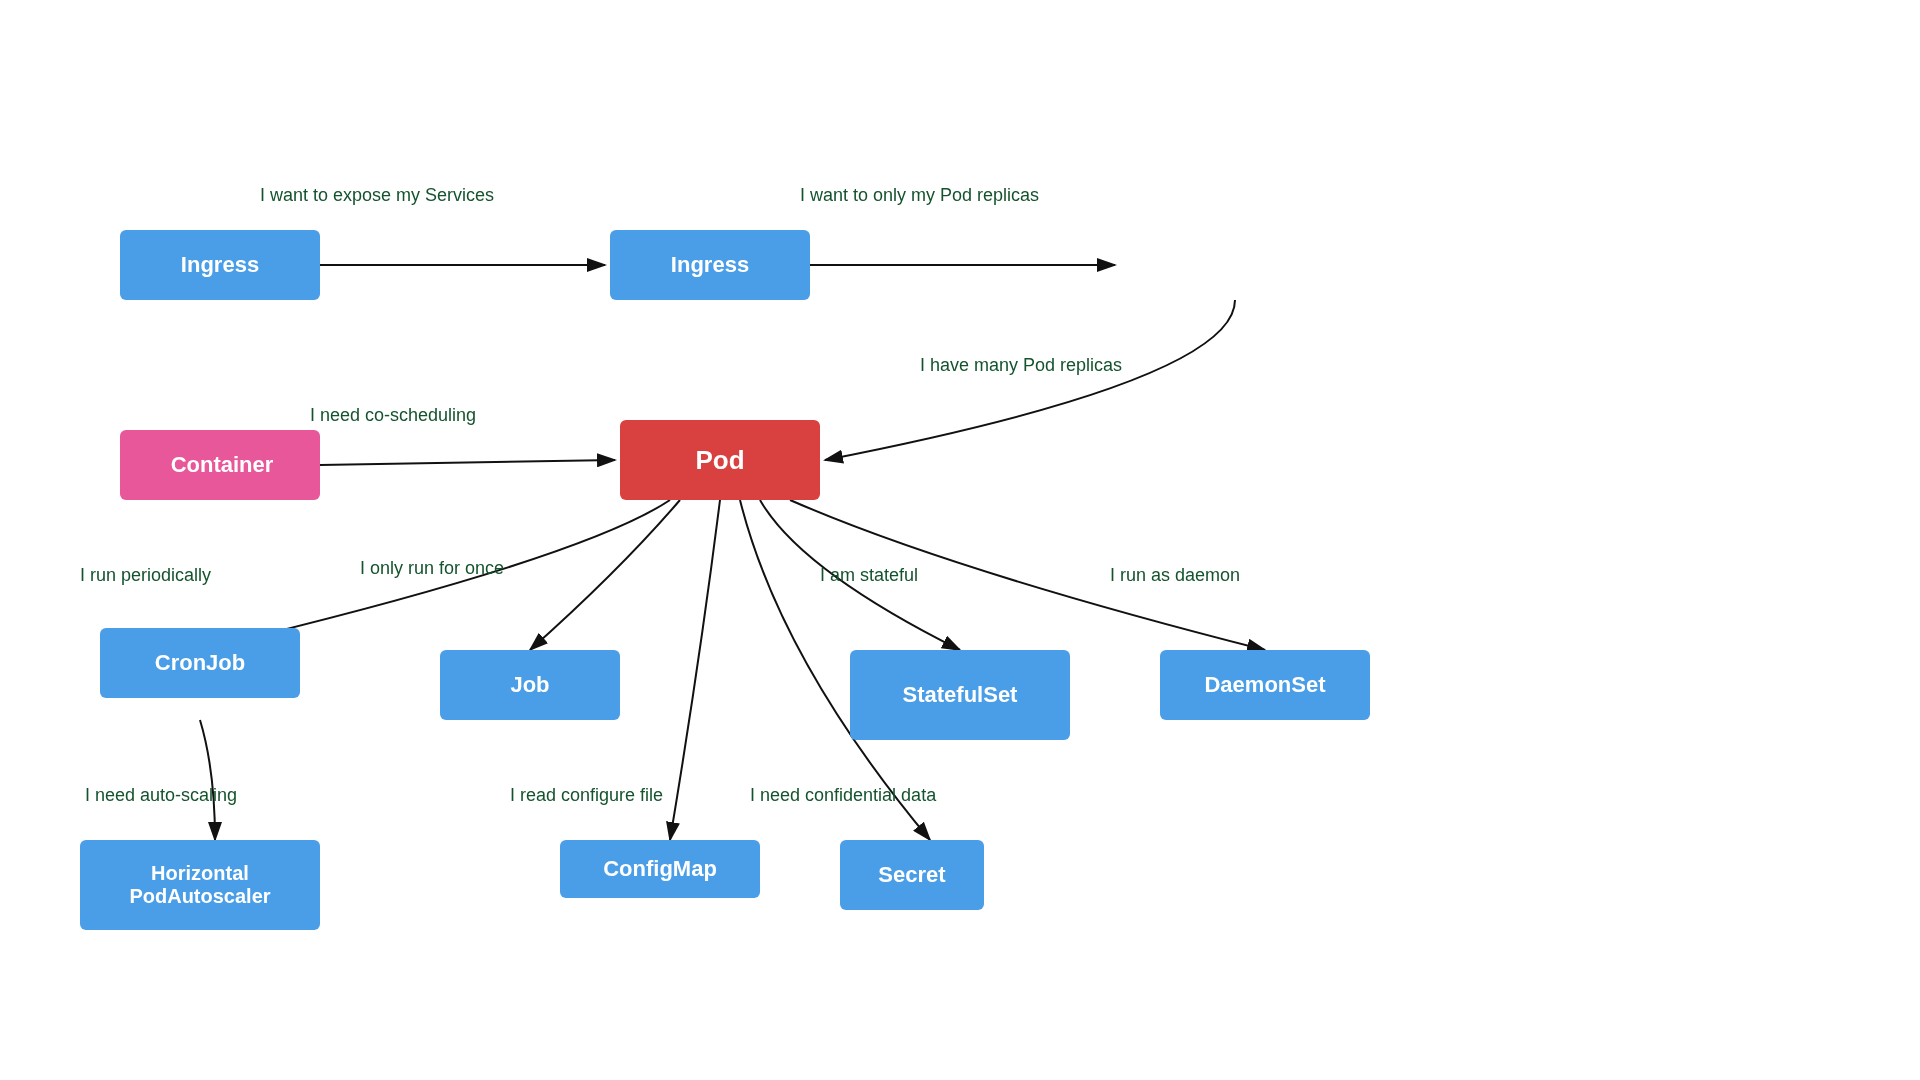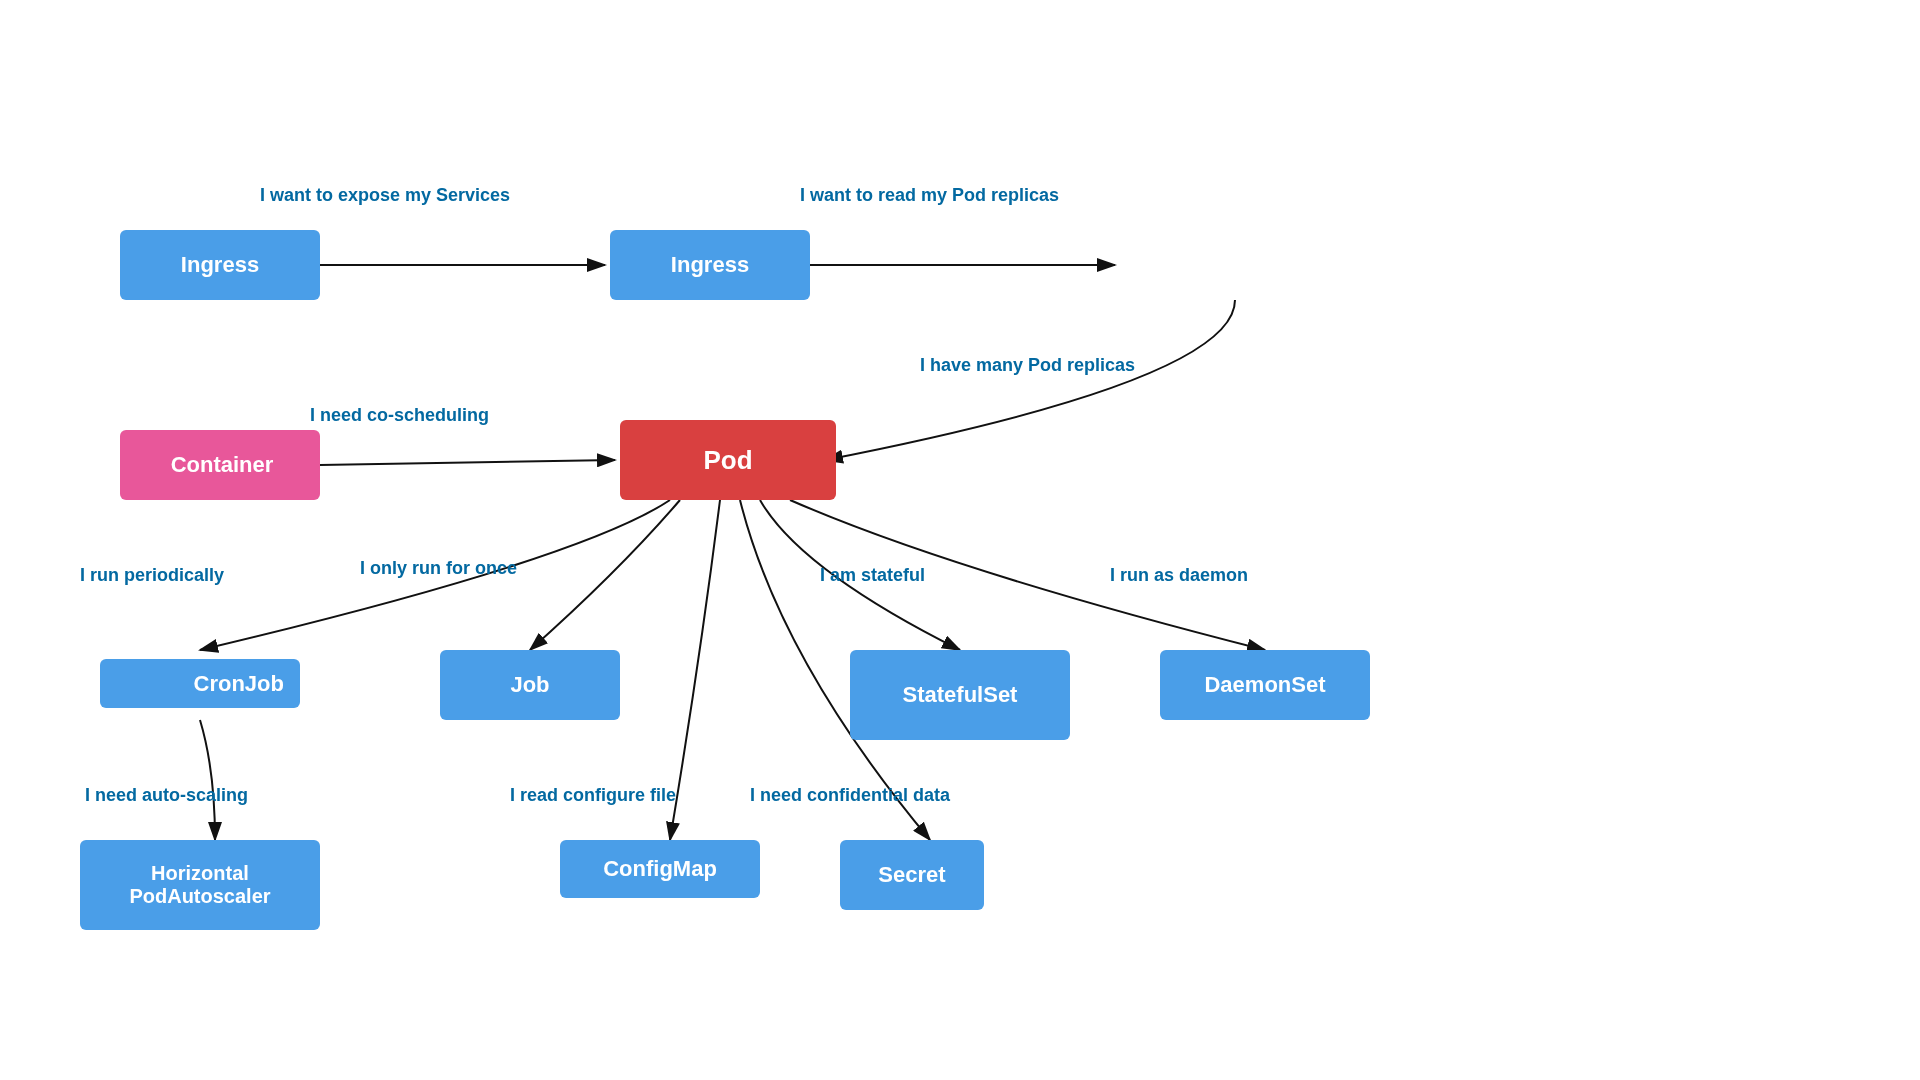--- a/index.html
+++ b/index.html
@@ -28,22 +28,22 @@
       cursor: default;
       padding: 10px 16px;
     }
     .node-blue { background-color: #4A9EE8; }
     .node-pink { background-color: #E8579A; }
     .node-red { background-color: #D94040; }
 
     .label {
       position: absolute;
       font-size: 18px;
-      font-weight: 700;
-      color: #0369a1;
+      font-weight: 400;
+      color: #14532d;
       text-align: right;
       white-space: nowrap;
     }
 
     svg.arrows {
       position: absolute;
       top: 0; left: 0;
       width: 1920px;
       height: 1080px;
       pointer-events: none;
@@ -100,25 +100,25 @@
 
   <div class="node node-blue" style="left:610px; top:230px; width:200px; height:70px;">
     <span>Ingress</span>
   </div>
 
 
   <div class="node node-pink" style="left:120px; top:430px; width:200px; height:70px;padding-left:20px;">
     <span>Container</span>
   </div>
 
-  <div class="node node-red" style="left:620px; top:420px; width:216px; height:80px; font-size:26px;">
+  <div class="node node-red" style="left:620px; top:420px; width:200px; height:80px; font-size:26px;">
     <span>Pod</span>
   </div>
 
-  <div class="node node-blue" style="left:100px; top:659px; width:200px; height:49px;justify-content:flex-end;">
+  <div class="node node-blue" style="left:100px; top:628px; width:200px; height:70px;">
     <span>CronJob</span>
   </div>
 
   <div class="node node-blue" style="left:440px; top:650px; width:180px; height:70px;">
     <span>Job</span>
   </div>
 
   <div class="node node-blue" style="left:850px; top:650px; width:220px; height:90px;">
     <span>StatefulSet</span>
   </div>
@@ -138,21 +138,21 @@
 
   <div class="node node-blue" style="left:840px; top:840px; width:144px; height:70px;">
     <span>Secret</span>
   </div>
 
   <div class="label" style="left:260px; top:185px;">
     <span>I want to expose my Services</span>
   </div>
 
   <div class="label" style="left:800px; top:185px;">
-    <span>I want to read my Pod replicas</span>
+    <span>I want to only my Pod replicas</span>
   </div>
 
   <div class="label" style="left:310px; top:405px;">
     <span>I need co-scheduling</span>
   </div>
 
   <div class="label" style="left:920px; top:355px;">
     <span>I have many Pod replicas</span>
   </div>
 

